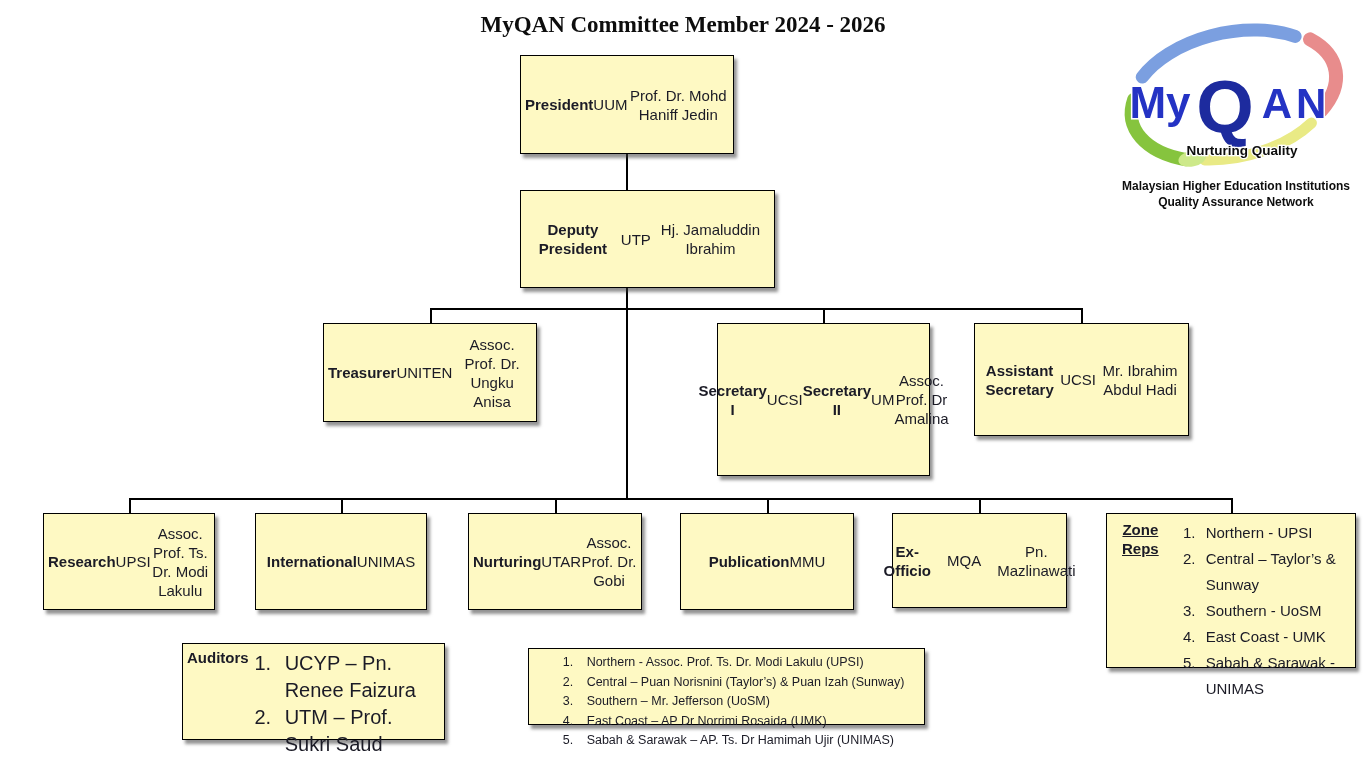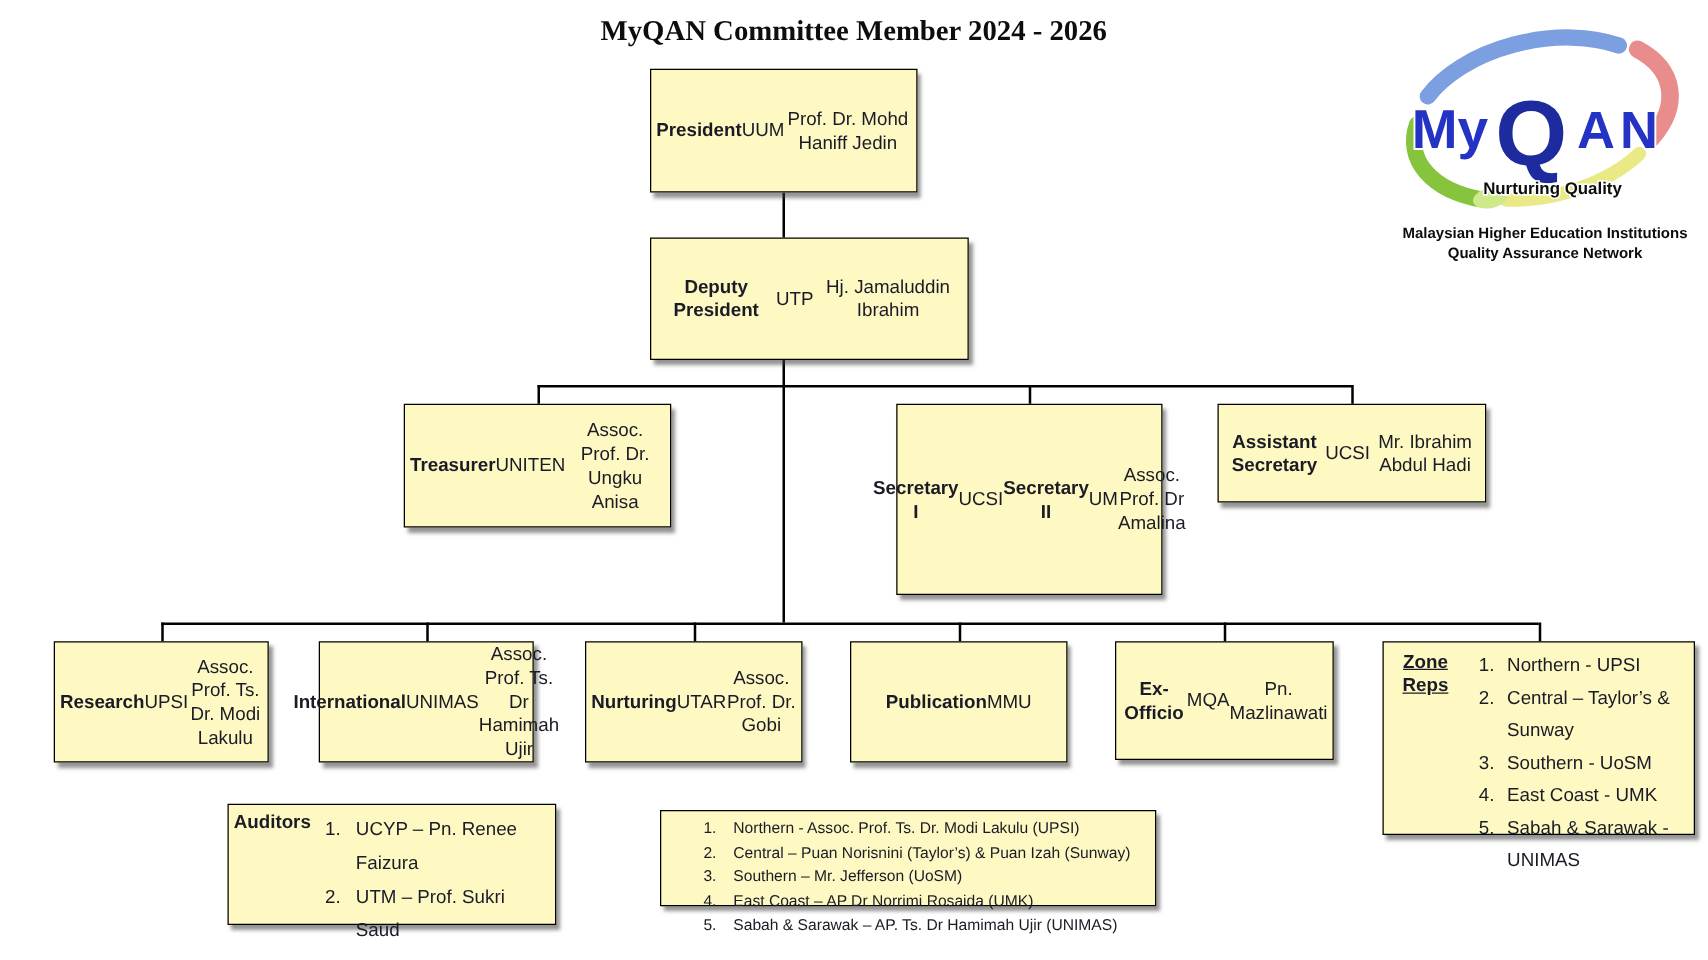--- a/index.html
+++ b/index.html
@@ -22,21 +22,21 @@
   .bline{font-size:15px;line-height:19px;margin:3.5px 0;}
   .group-gap{height:18px;}
   
   .list-box{align-items:stretch;text-align:left;}
   .list-box .btitle{text-align:center;}
   .num-list{margin:2px 0 0 0;padding-left:30px;}
   .num-list li{font-size:15px;line-height:26px;padding-left:6px;}
   .num-list-sm{margin:0;padding-left:28px;}
   .num-list-sm li{font-size:12.5px;line-height:19.5px;padding-left:10px;}
   .num-list-md{margin:2px 0 0 0;padding-left:28px;}
-  .num-list-md li{font-size:15px;line-height:27px;padding-left:8px;}
+  .num-list-md li{font-size:20px;line-height:27px;padding-left:8px;}
   
   .vline,.hline{position:absolute;background:#000;}
   .vline{width:1.5px;}
   .hline{height:1.5px;}
   
   .logo-wrap{position:absolute;left:1108px;top:10px;width:256px;height:200px;}
 </style>
 </head>
 <body>
 
@@ -97,50 +97,49 @@
 
 <div class="obox" style="left:717px;top:323px;width:213px;height:153px;">
   <div class="btitle">Secretary I</div>
   <div class="bline">UCSI</div>
   <div class="group-gap"></div>
   <div class="btitle">Secretary II</div>
   <div class="bline">UM</div>
   <div class="bline">Assoc. Prof. Dr Amalina</div>
 </div>
 
-<div class="obox" style="left:974px;top:323px;width:215px;height:79px;">
+<div class="obox" style="left:974px;top:323px;width:215px;height:113px;">
   <div class="btitle">Assistant Secretary</div>
   <div class="bline">UCSI</div>
   <div class="bline">Mr. Ibrahim Abdul Hadi</div>
 </div>
 
 <div class="obox" style="left:43px;top:513px;width:172px;height:97px;">
   <div class="btitle">Research</div>
   <div class="bline">UPSI</div>
   <div class="bline">Assoc. Prof. Ts. Dr. Modi Lakulu</div>
 </div>
 
 <div class="obox" style="left:255px;top:513px;width:172px;height:97px;">
   <div class="btitle">International</div>
   <div class="bline">UNIMAS</div>
-  <div class="bline">Assoc. Prof. Ts. Dr Hamimah Ujir</div>
 </div>
 
 <div class="obox" style="left:468px;top:513px;width:174px;height:97px;">
   <div class="btitle">Nurturing</div>
   <div class="bline">UTAR</div>
   <div class="bline">Assoc. Prof. Dr. Gobi</div>
 </div>
 
 <div class="obox" style="left:680px;top:513px;width:174px;height:97px;">
   <div class="btitle">Publication</div>
   <div class="bline">MMU</div>
 </div>
 
-<div class="obox" style="left:892px;top:513px;width:175px;height:95px;">
+<div class="obox" style="left:892px;top:513px;width:175px;height:95px;gap:16px;">
   <div class="btitle">Ex-Officio</div>
   <div class="bline">MQA</div>
   <div class="bline">Pn. Mazlinawati</div>
 </div>
 
 <div class="obox list-box" style="left:1106px;top:513px;width:250px;height:155px;justify-content:flex-start;">
   <div class="btitle" style="margin:2px 0 0 0;text-decoration:underline;">Zone Reps</div>
   <ol class="num-list">
     <li>Northern - UPSI</li>
     <li>Central – Taylor’s &amp; Sunway</li>

